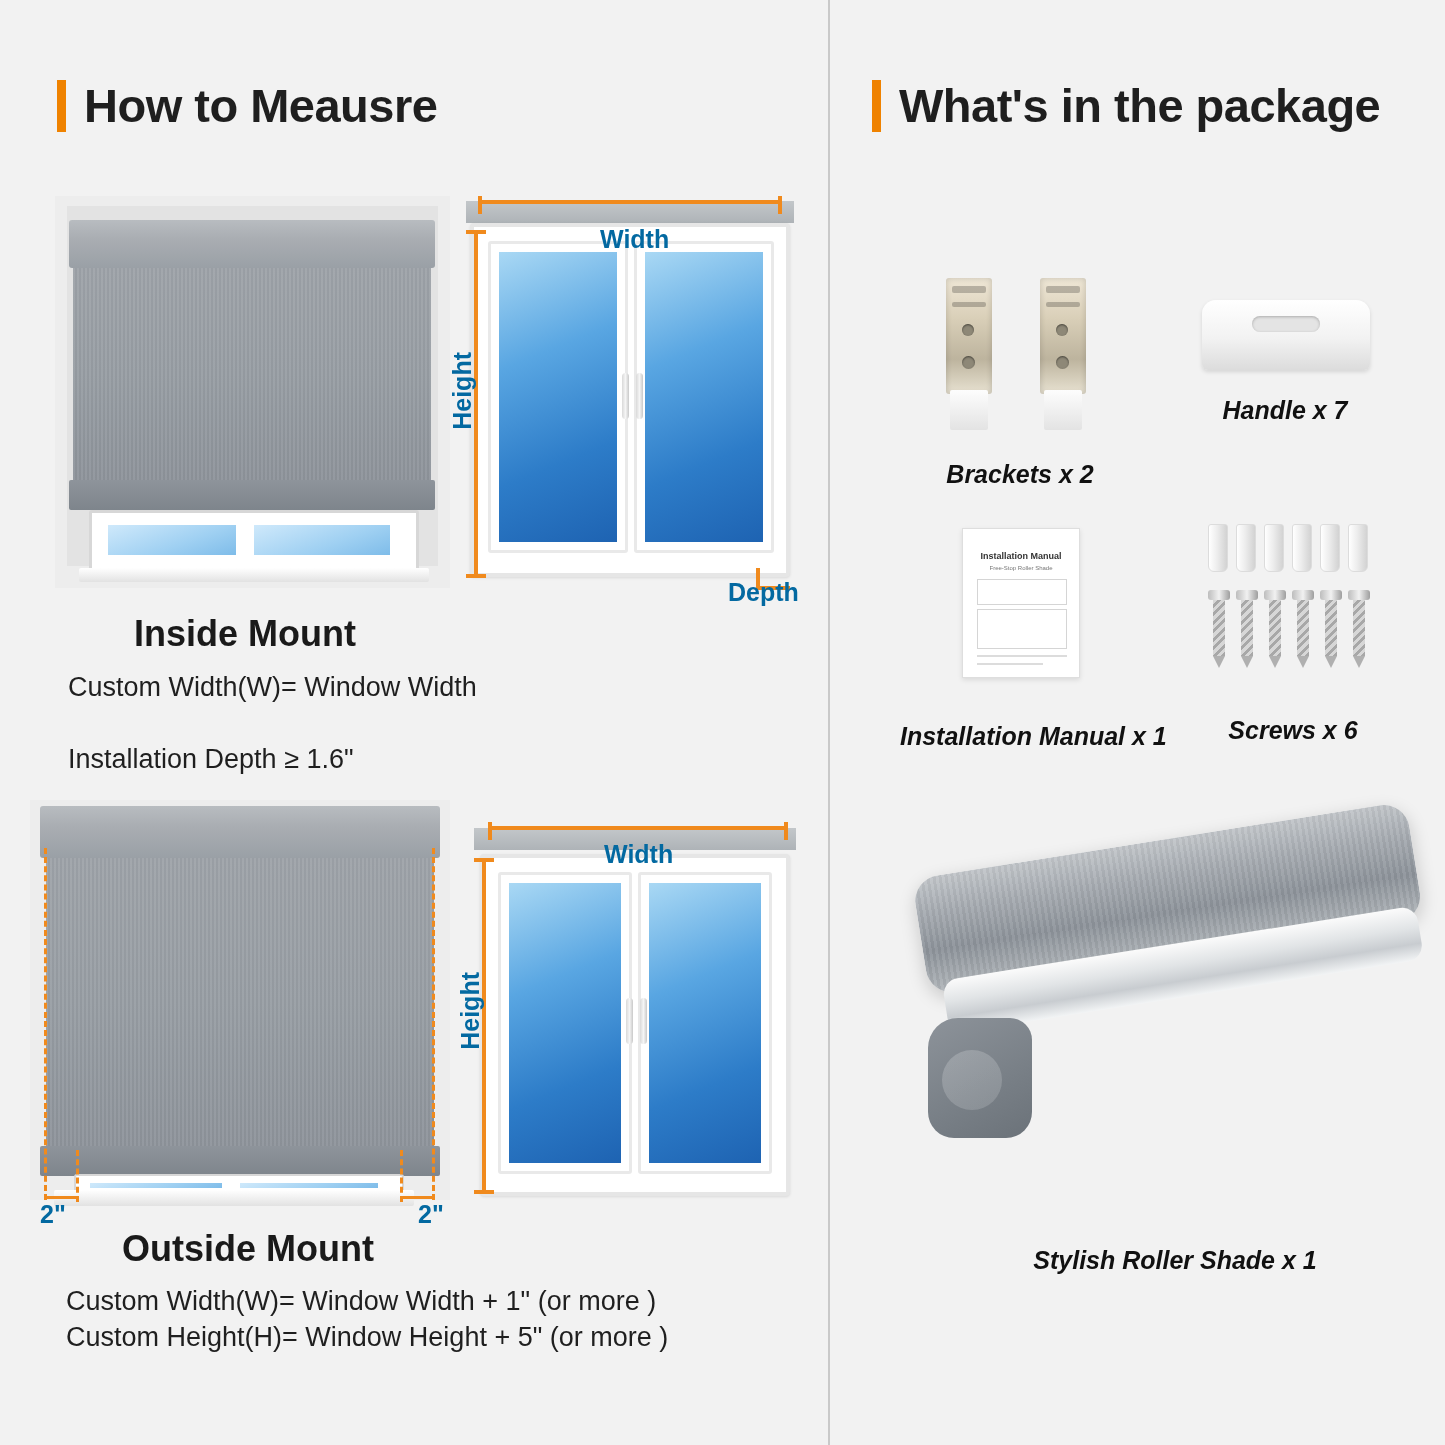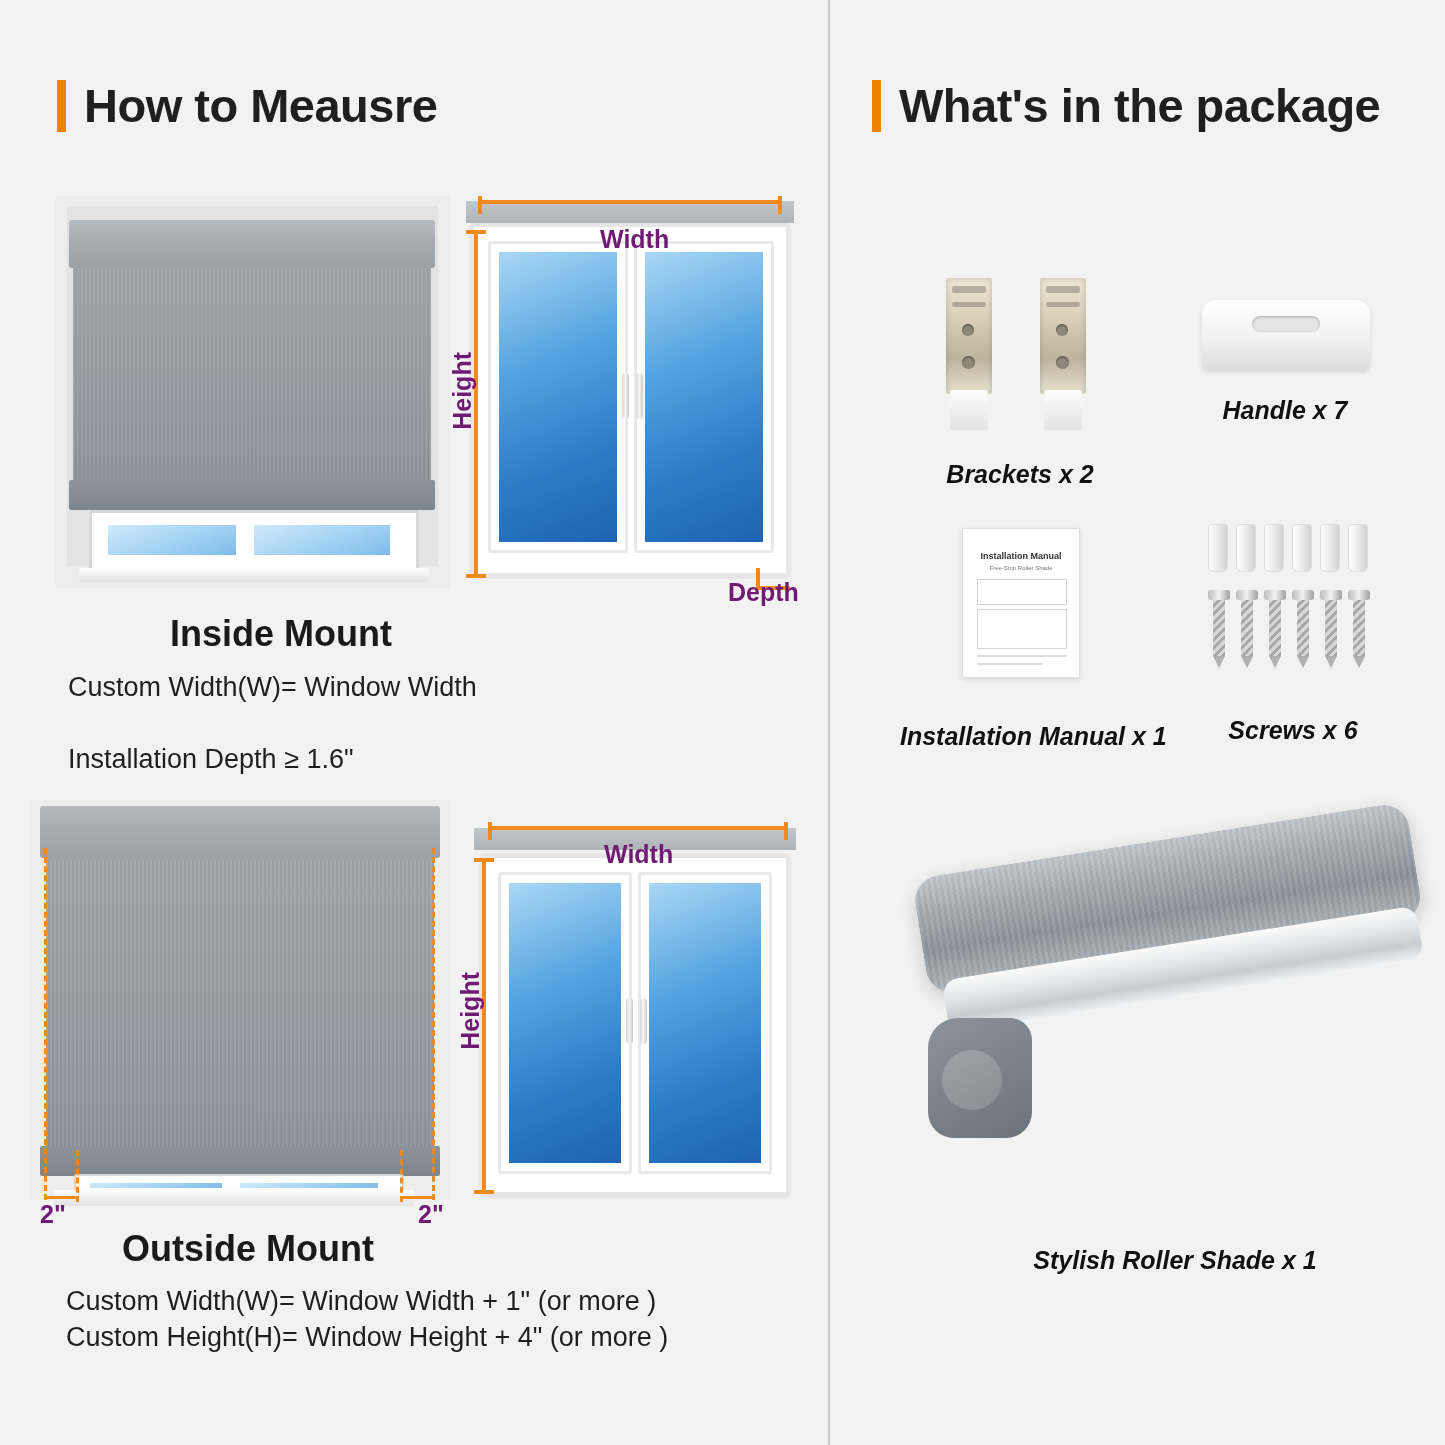--- a/index.html
+++ b/index.html
@@ -93,21 +93,21 @@
     background: linear-gradient(90deg,#d9d9d9,#f5f5f5,#c9c9c9);
   }
   .lintel {
     position: absolute;
     background: linear-gradient(180deg,#c3c7ca 0%, #aeb3b7 100%);
   }
 
   
   .meas-line { position: absolute; background: #f08a1d; }
   .meas-label {
-    position: absolute; font-size: 25px; font-weight: bold; color: #701a75;
+    position: absolute; font-size: 25px; font-weight: bold; color: #0369a1;
     background: transparent; white-space: nowrap;
   }
   .meas-label.vert { writing-mode: vertical-rl; transform: rotate(180deg); }
 
   .dash-v { position: absolute; width: 0; border-left: 3px dashed #f08a1d; }
   .arrow-pair { position: absolute; height: 0; border-top: 3px solid #f08a1d; }
 
   
   .mount-title {
     position: absolute; font-size: 36px; font-weight: bold; color: #1a1a1a;
@@ -259,21 +259,21 @@
 
   <div class="meas-line" style="left:474px; top:232px; width:4px; height:346px;"></div>
   <div class="meas-line" style="left:466px; top:230px; width:20px; height:4px;"></div>
   <div class="meas-line" style="left:466px; top:574px; width:20px; height:4px;"></div>
   <div class="meas-label vert" style="left:448px; top:352px;">Height</div>
 
   <div class="meas-line" style="left:756px; top:568px; width:4px; height:22px;"></div>
   <div class="meas-line" style="left:756px; top:586px; width:34px; height:4px;"></div>
   <div class="meas-label" style="left:728px; top:578px;">Depth</div>
 
-  <div class="mount-title" style="left:134px; top:613px;margin-left:36px;">Inside Mount</div>
+  <div class="mount-title" style="left:134px; top:613px;">Inside Mount</div>
   <div class="spec-line" style="left:68px; top:672px;text-align:center;">Custom Width(W)= Window Width</div>
   <div class="spec-line" style="left:68px; top:744px;">Installation Depth ≥ 1.6"</div>
 
   <div class="shade-scene" style="left:30px; top:800px; width:420px; height:400px;">
     <div class="wall"></div>
 
     <div class="valance" style="left:10px; top:6px; width:400px; height:52px;"></div>
     <div class="fabric" style="left:16px; top:58px; width:388px; height:288px;"></div>
     <div class="bottom-bar" style="left:10px; top:346px; width:400px; height:30px;"></div>
 
@@ -311,21 +311,21 @@
   <div class="meas-line" style="left:784px; top:822px; width:4px; height:18px;"></div>
   <div class="meas-label" style="left:604px; top:840px;">Width</div>
 
   <div class="meas-line" style="left:482px; top:860px; width:4px; height:334px;"></div>
   <div class="meas-line" style="left:474px; top:858px; width:20px; height:4px;"></div>
   <div class="meas-line" style="left:474px; top:1190px; width:20px; height:4px;"></div>
   <div class="meas-label vert" style="left:456px; top:972px;">Height</div>
 
   <div class="mount-title" style="left:122px; top:1228px;">Outside Mount</div>
   <div class="spec-line" style="left:66px; top:1286px;">Custom Width(W)= Window Width + 1" (or more )</div>
-  <div class="spec-line" style="left:66px; top:1322px;">Custom Height(H)= Window Height + 4" (or more )</div>
+  <div class="spec-line" style="left:66px; top:1322px;">Custom Height(H)= Window Height + 5" (or more )</div>
 
   <div style="position:absolute; left:940px; top:272px; width:160px; height:170px;">
 
     <div class="bracket-part" style="left:6px; top:6px; width:46px; height:116px;"></div>
     <div class="bracket-notch" style="left:12px; top:14px; width:34px; height:7px;"></div>
     <div class="bracket-notch" style="left:12px; top:30px; width:34px; height:5px;"></div>
     <div class="bracket-hole" style="left:22px; top:52px; width:12px; height:12px;"></div>
     <div class="bracket-hole" style="left:22px; top:84px; width:13px; height:13px;"></div>
     <div class="bracket-tail" style="left:10px; top:118px; width:38px; height:40px;"></div>
 

